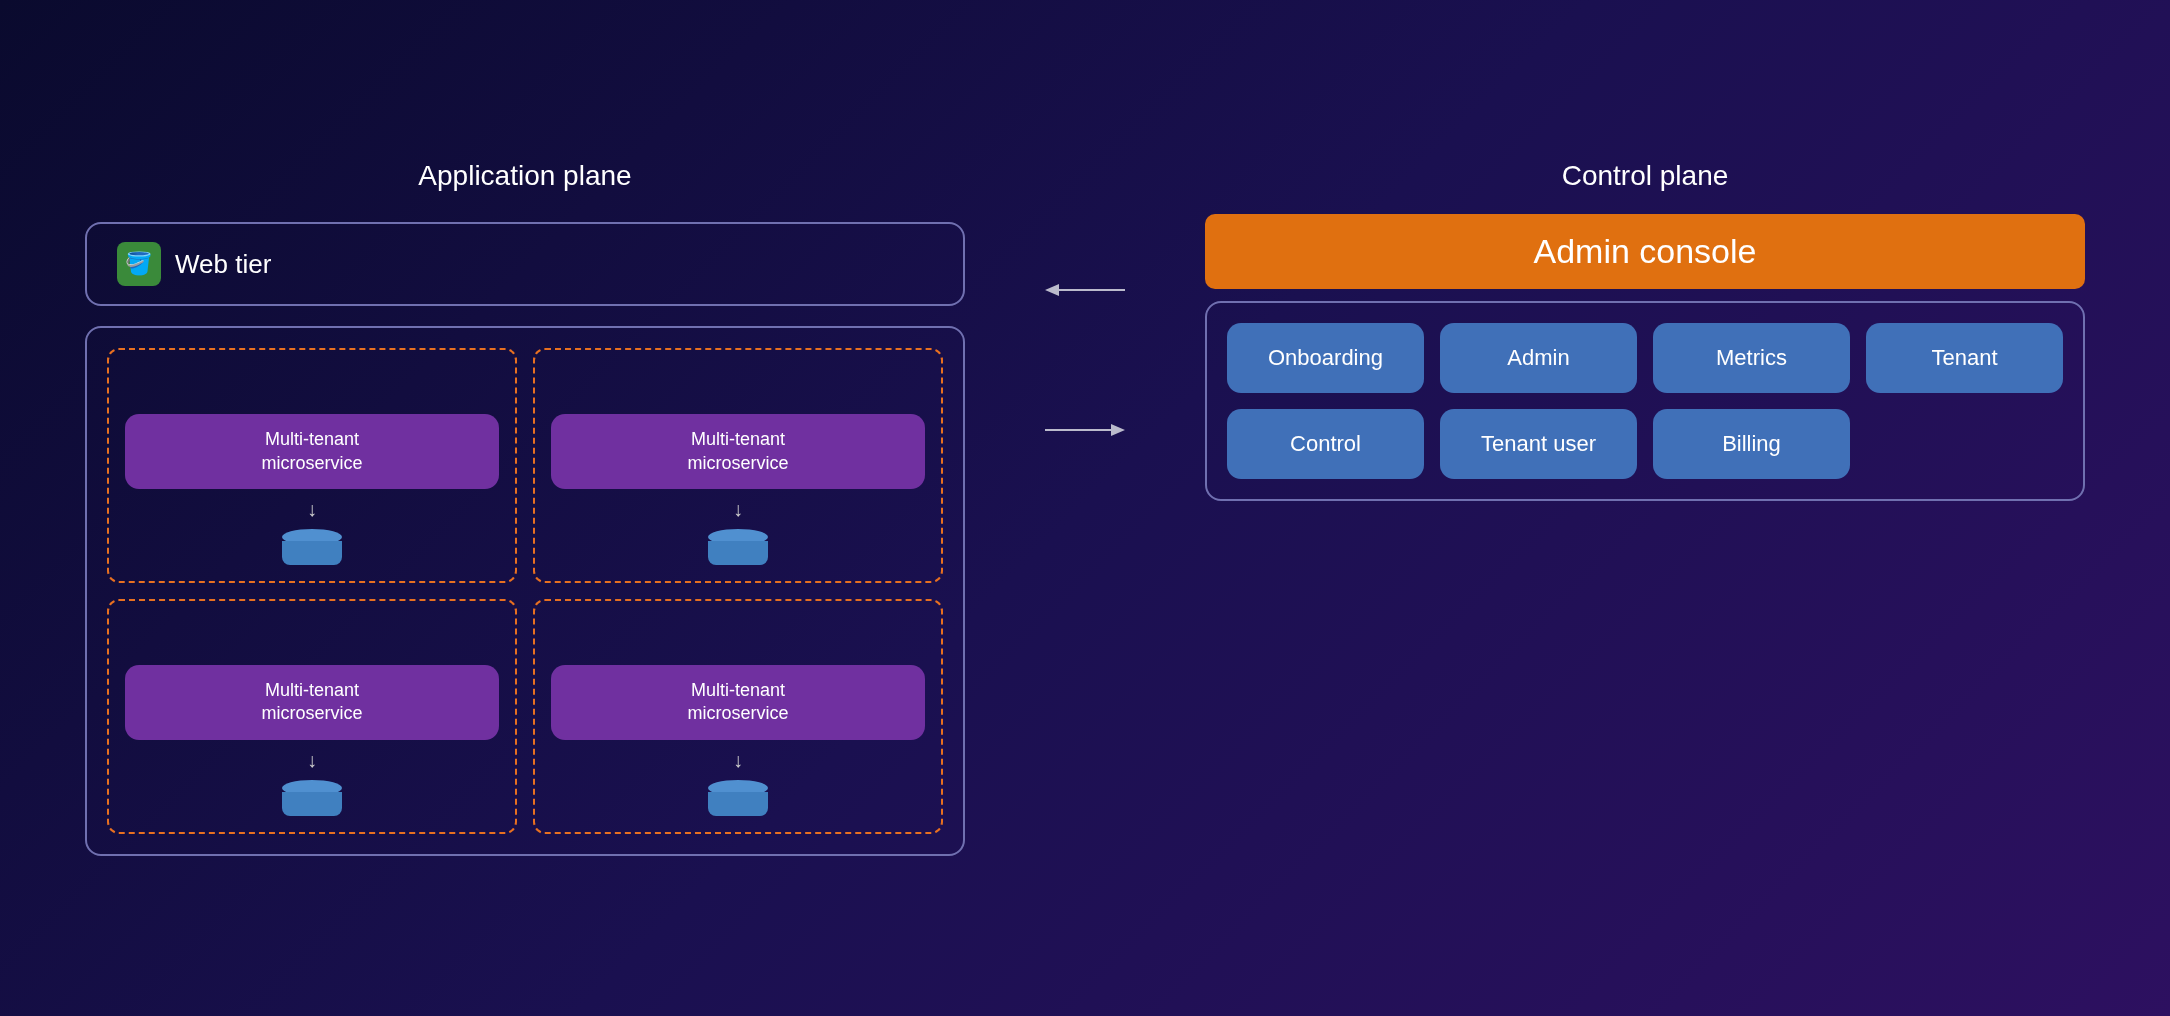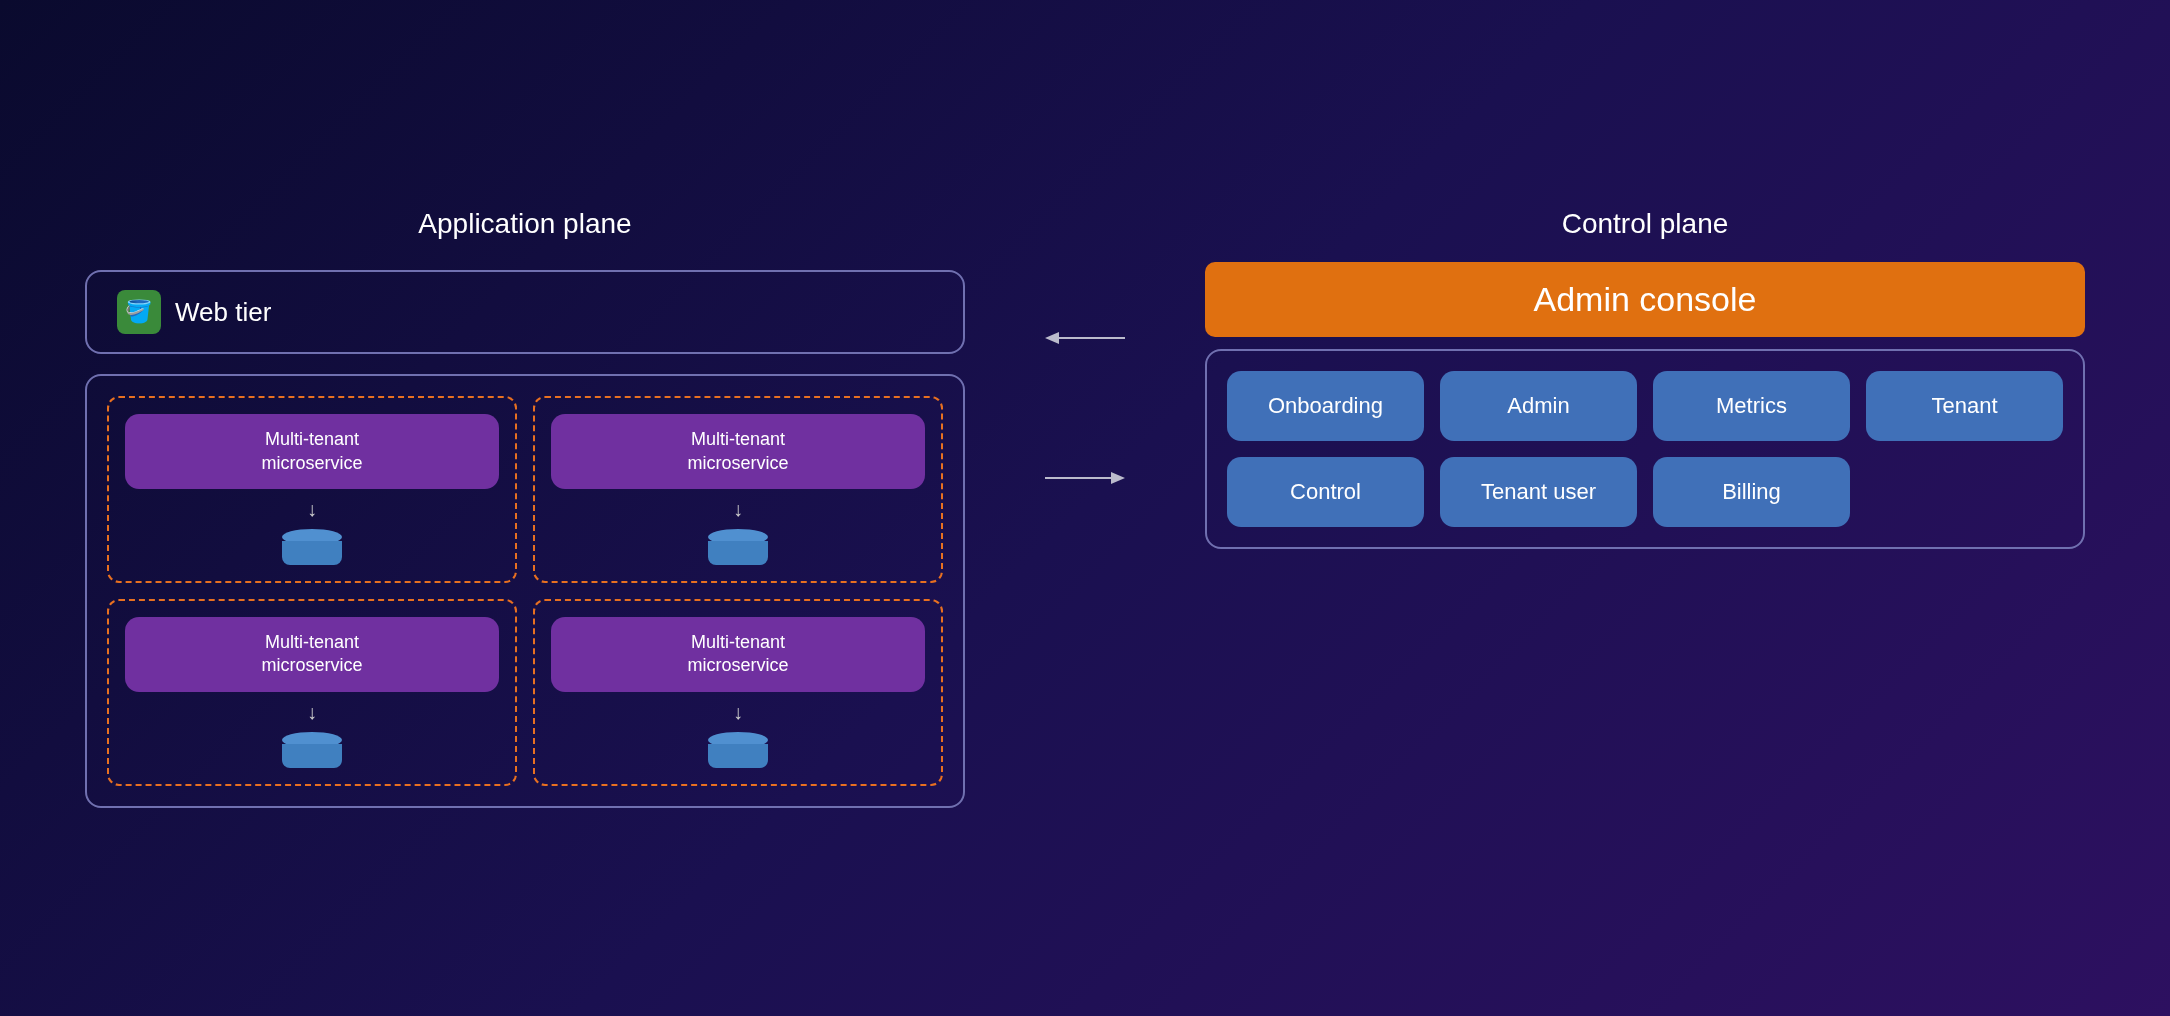--- a/index.html
+++ b/index.html
@@ -93,20 +93,21 @@
     .microservice-box {
       background: #7030a0;
       border-radius: 14px;
       padding: 14px 20px;
       text-align: center;
       color: #ffffff;
       font-size: 18px;
       font-weight: 500;
       line-height: 1.3;
       width: 100%;
+      margin-top: 48px;
     }
 
     .arrow-down {
       color: #cccccc;
       font-size: 20px;
       line-height: 1;
     }
 
     .database-icon {
       position: relative;

